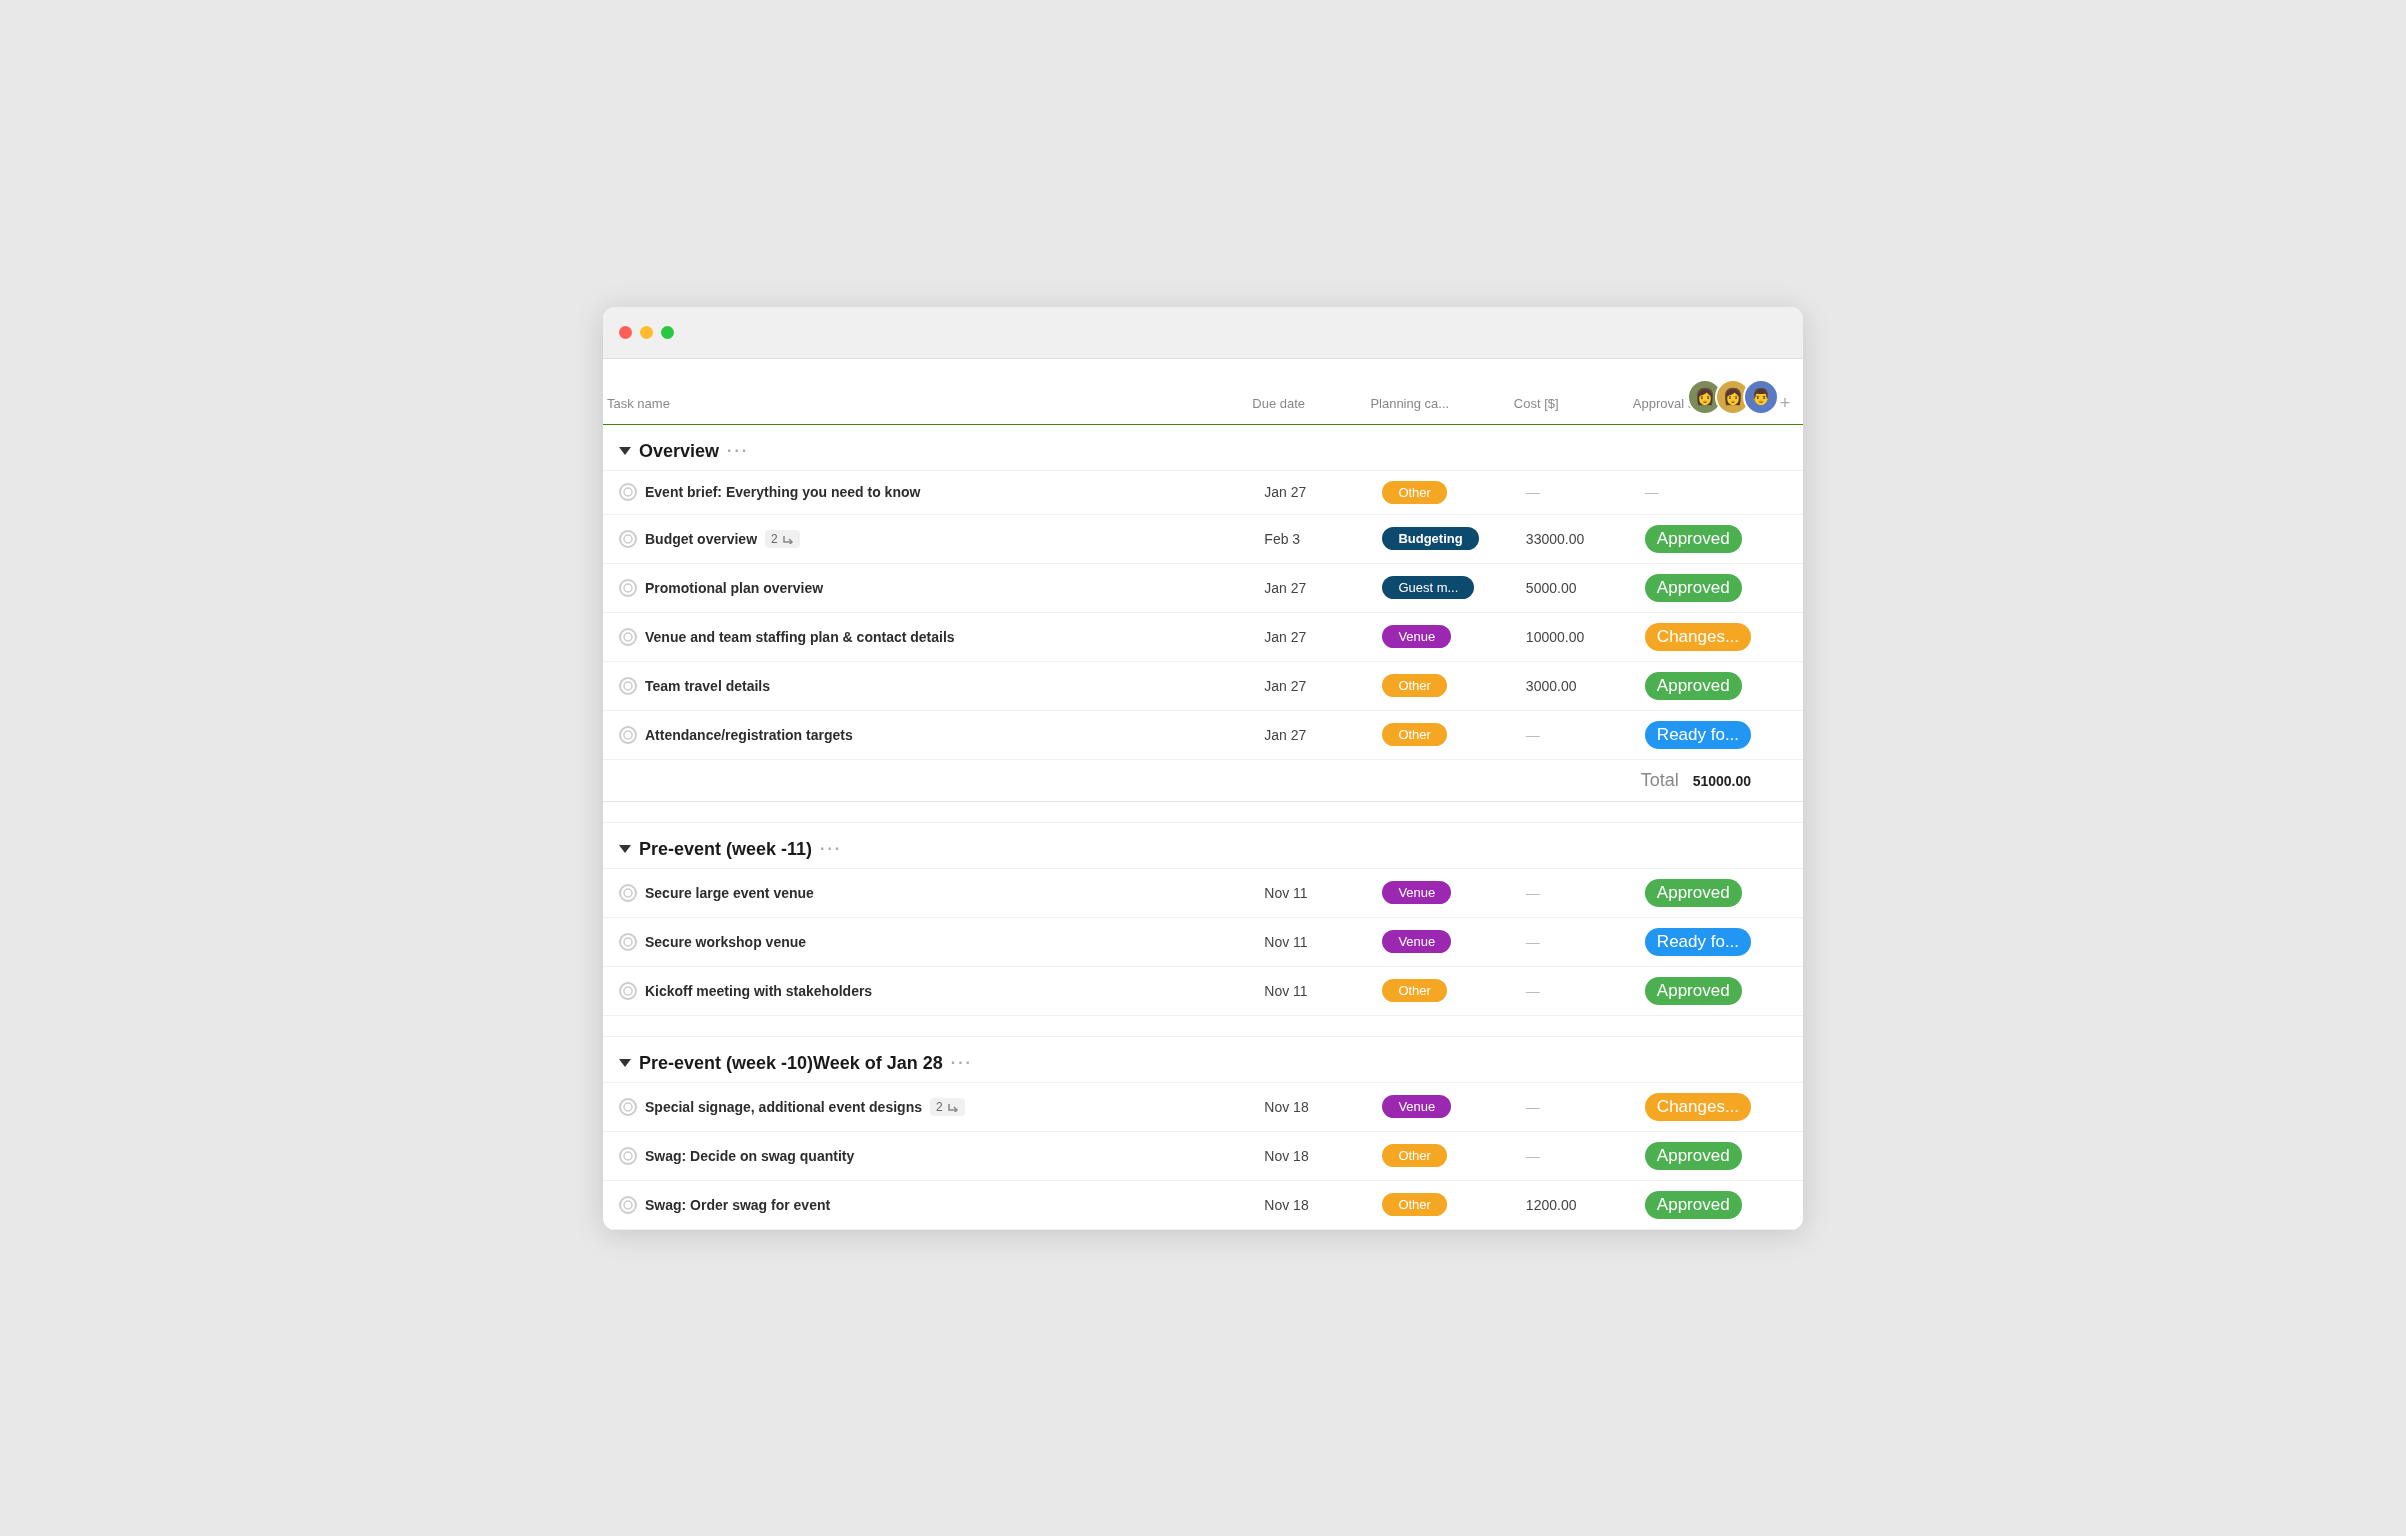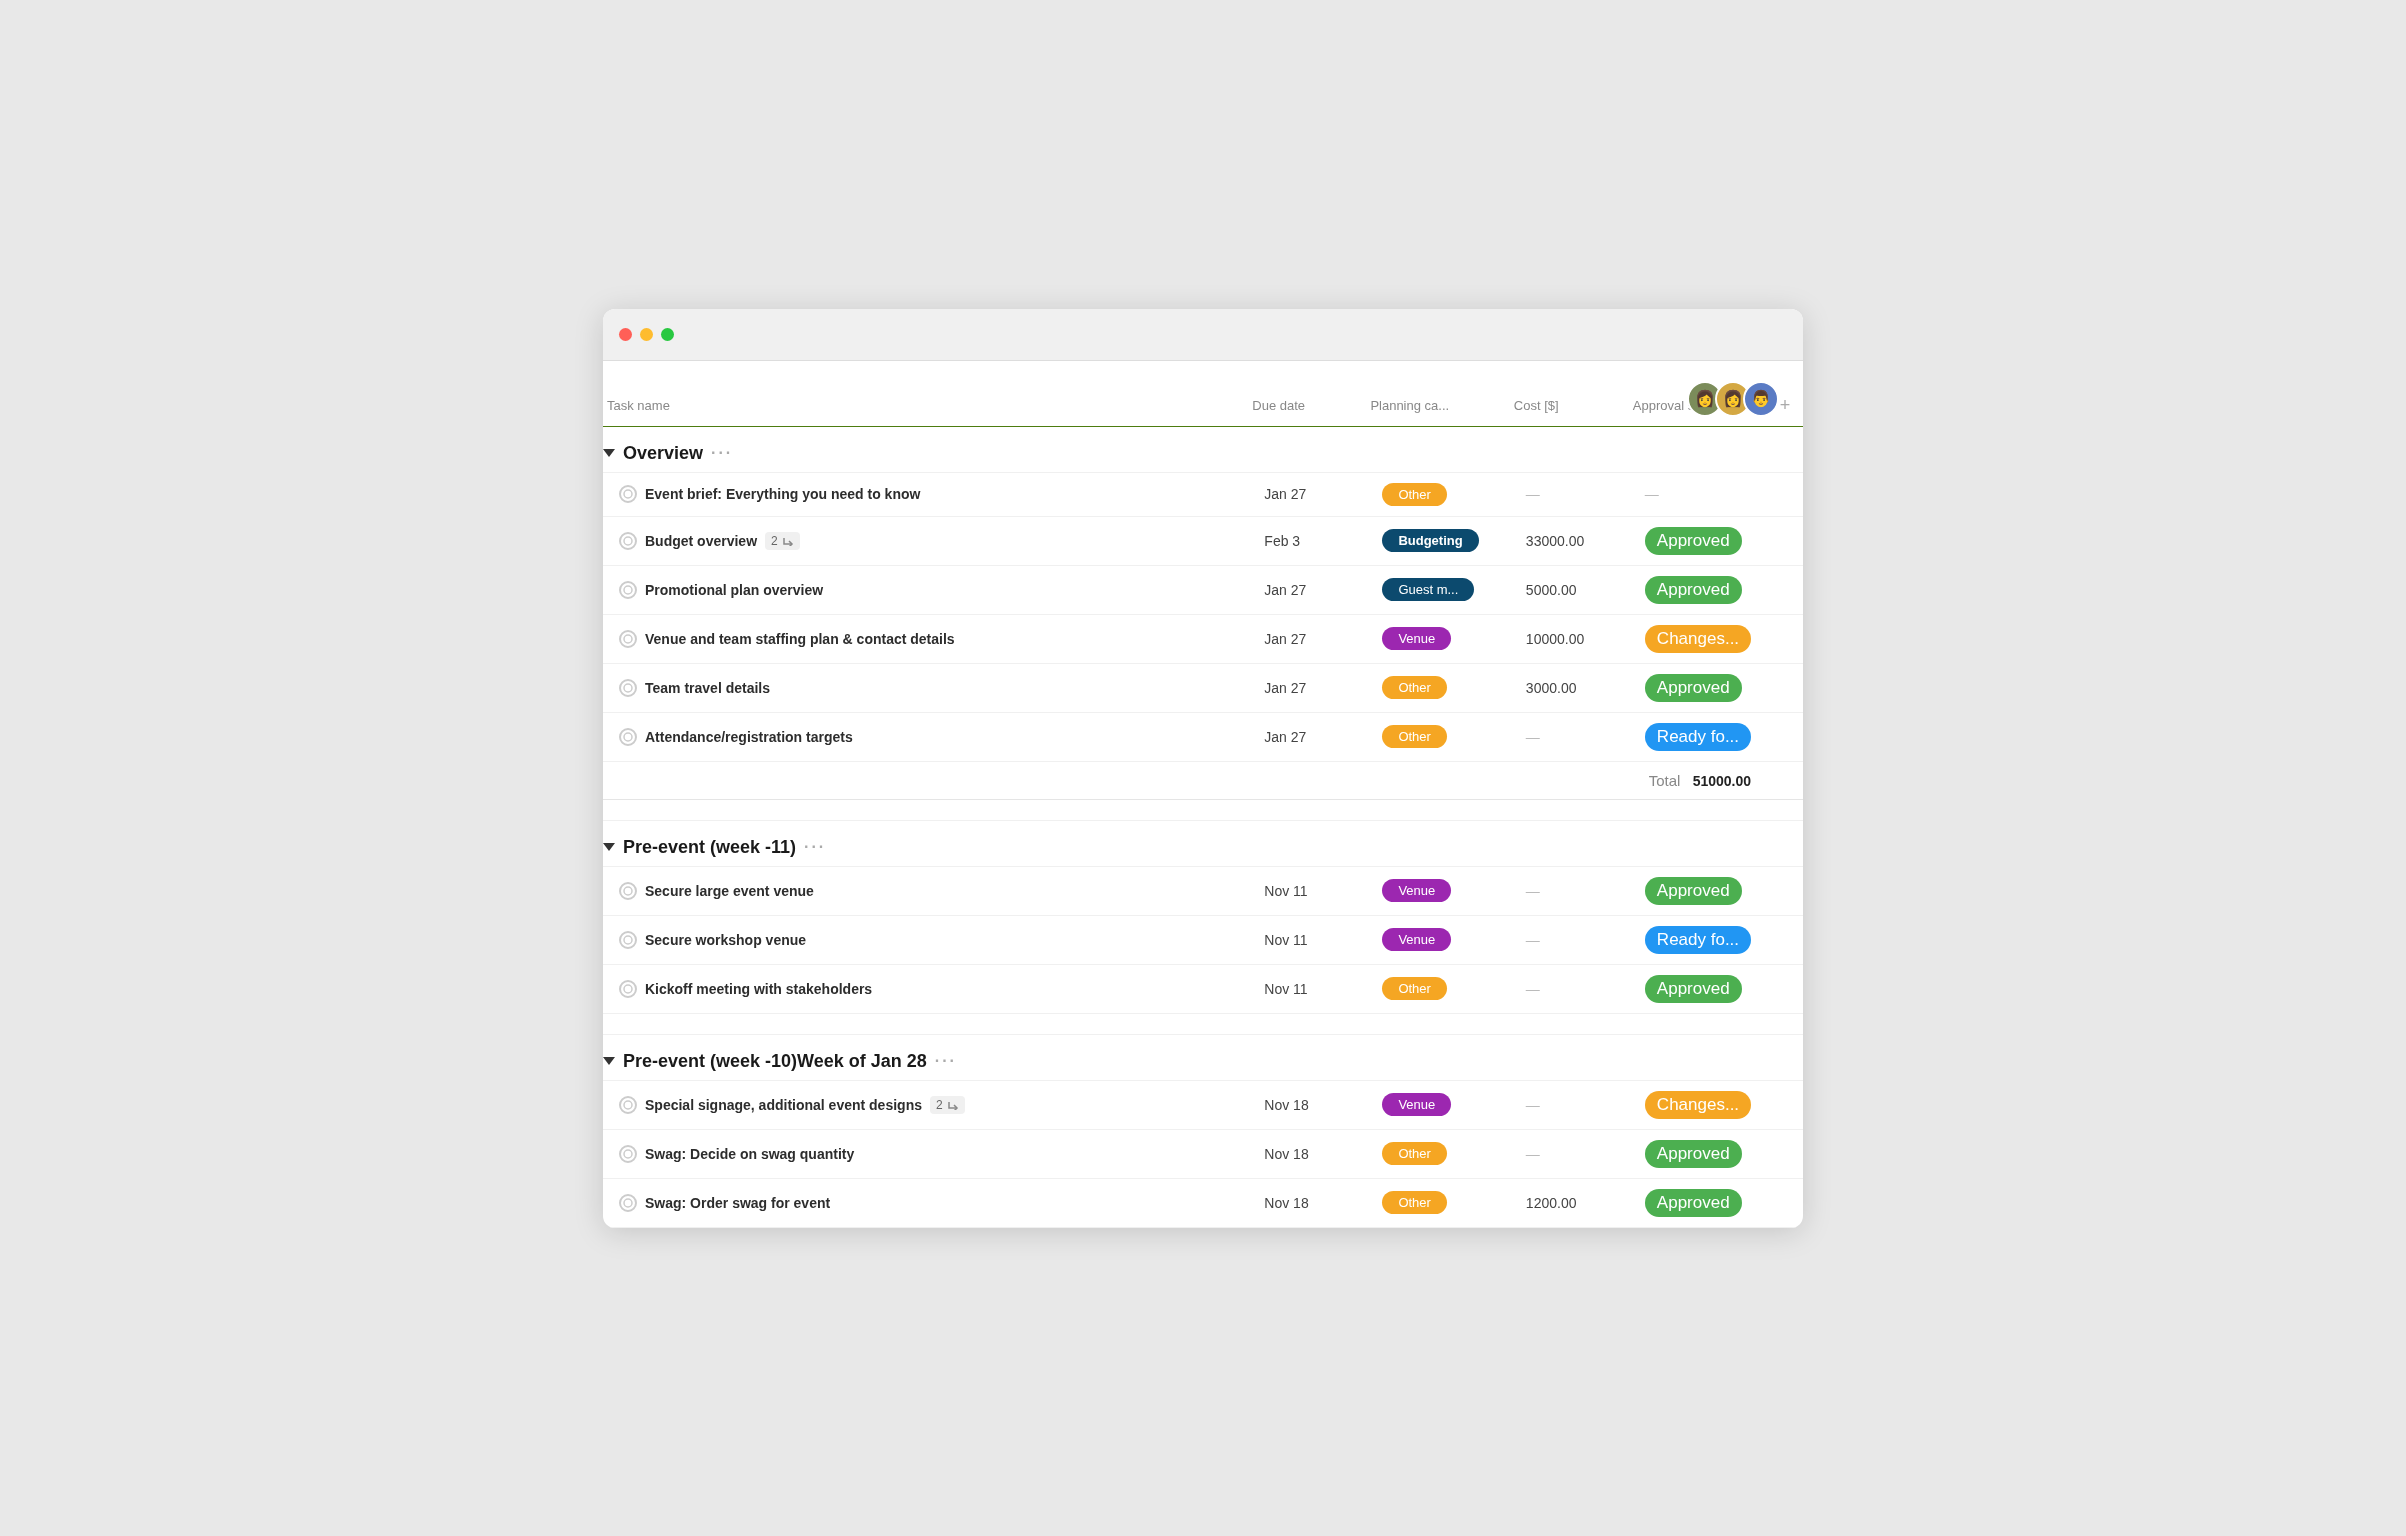--- a/index.html
+++ b/index.html
@@ -99,21 +99,21 @@
     td {
       padding: 10px 16px;
       font-size: 14px;
       color: #333;
       vertical-align: middle;
     }
     .section-header {
       background: #fff;
     }
     .section-header td {
-      padding: 16px 16px 8px 0;
+      padding: 16px 16px 8px 16px;
       font-size: 18px;
       font-weight: 600;
       color: #1a1a1a;
     }
     .section-title-row {
       display: flex;
       align-items: center;
       gap: 8px;
     }
     .chevron-down {
@@ -199,21 +199,21 @@
     }
     .status-approved { background: #4caf50; }
     .status-changes { background: #f5a623; }
     .status-ready { background: #2196f3; }
     .total-row td {
       text-align: right;
       font-size: 14px;
       color: #444;
       border-bottom: 1px solid #e5e5e5;
     }
-    .total-label { color: #888; font-size: 15px; }
+    .total-label { color: #888; font-size: 18px; }
     .total-value { font-weight: 600; color: #222; }
   </style>
 </head>
 <body>
 
 <div class="window">
 
   <div class="titlebar">
     <div class="traffic-lights">
       <div class="tl tl-close"></div>

